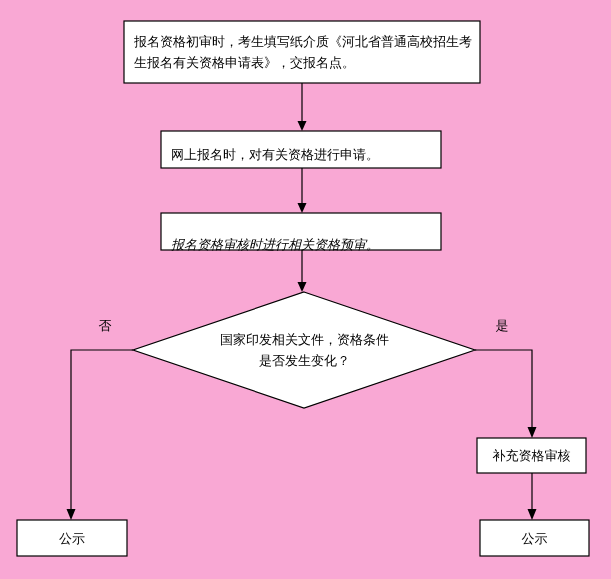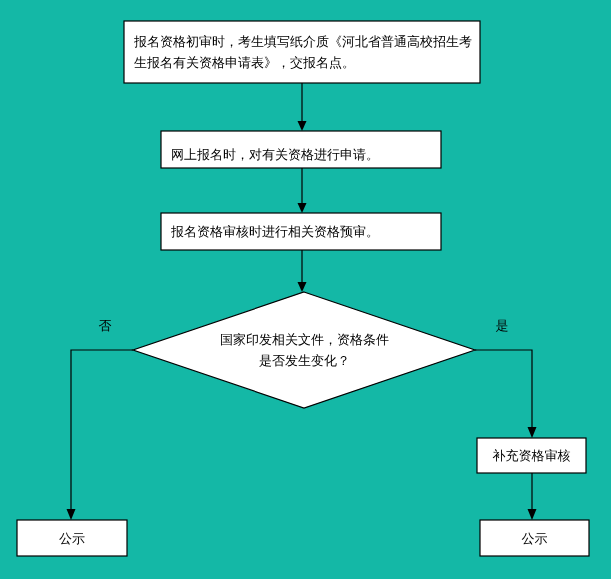--- a/index.html
+++ b/index.html
@@ -12,21 +12,21 @@
     width: 611px;
     height: 579px;
     font-family: "DejaVu Sans", "Liberation Sans", sans-serif;
     color: #000000;
     overflow: hidden;
   }
   #flowchart-root {
     position: relative;
     width: 611px;
     height: 579px;
-    background: #14b8a6;
+    background: #f9a8d4;
   }
   svg.diagram {
     position: absolute;
     top: 0;
     left: 0;
     width: 611px;
     height: 579px;
     display: block;
   }
   .node-shape {
@@ -108,21 +108,21 @@
     <polygon class="arrow-head" points="532,438 527.5,427 536.5,427"></polygon>
 
     <line class="connector" x1="532" y1="473" x2="532" y2="512"></line>
     <polygon class="arrow-head" points="532,520 527.5,509 536.5,509"></polygon>
   </svg>
 
   <div class="node-text left" style="left:134px; top:26px; width:340px; height:52px;">报名资格初审时，考生填写纸介质《河北省普通高校招生考生报名有关资格申请表》，交报名点。</div>
 
   <div class="node-text left" style="left:171px; top:133px; width:262px; height:43px;">网上报名时，对有关资格进行申请。</div>
 
-  <div class="node-text left" style="left:171px; top:215px; width:262px; height:33px;">报名资格审核时进行相关资格预审。</div>
+  <div class="node-text left" style="left:171px; top:228px; width:262px; height:33px;font-style:italic;">报名资格审核时进行相关资格预审。</div>
 
   <div class="node-text center" style="left:217px; top:327px; width:175px; height:46px;">国家印发相关文件，资格条件是否发生变化？</div>
 
   <div class="node-text center" style="left:479px; top:440px; width:105px; height:31px;text-align:right;">补充资格审核</div>
 
   <div class="node-text center" style="left:19px; top:522px; width:106px; height:32px;">公示</div>
 
   <div class="node-text center" style="left:482px; top:522px; width:105px; height:32px;">公示</div>
 
   <div class="edge-label" style="left:87px; top:318px; width:36px;">否</div>

